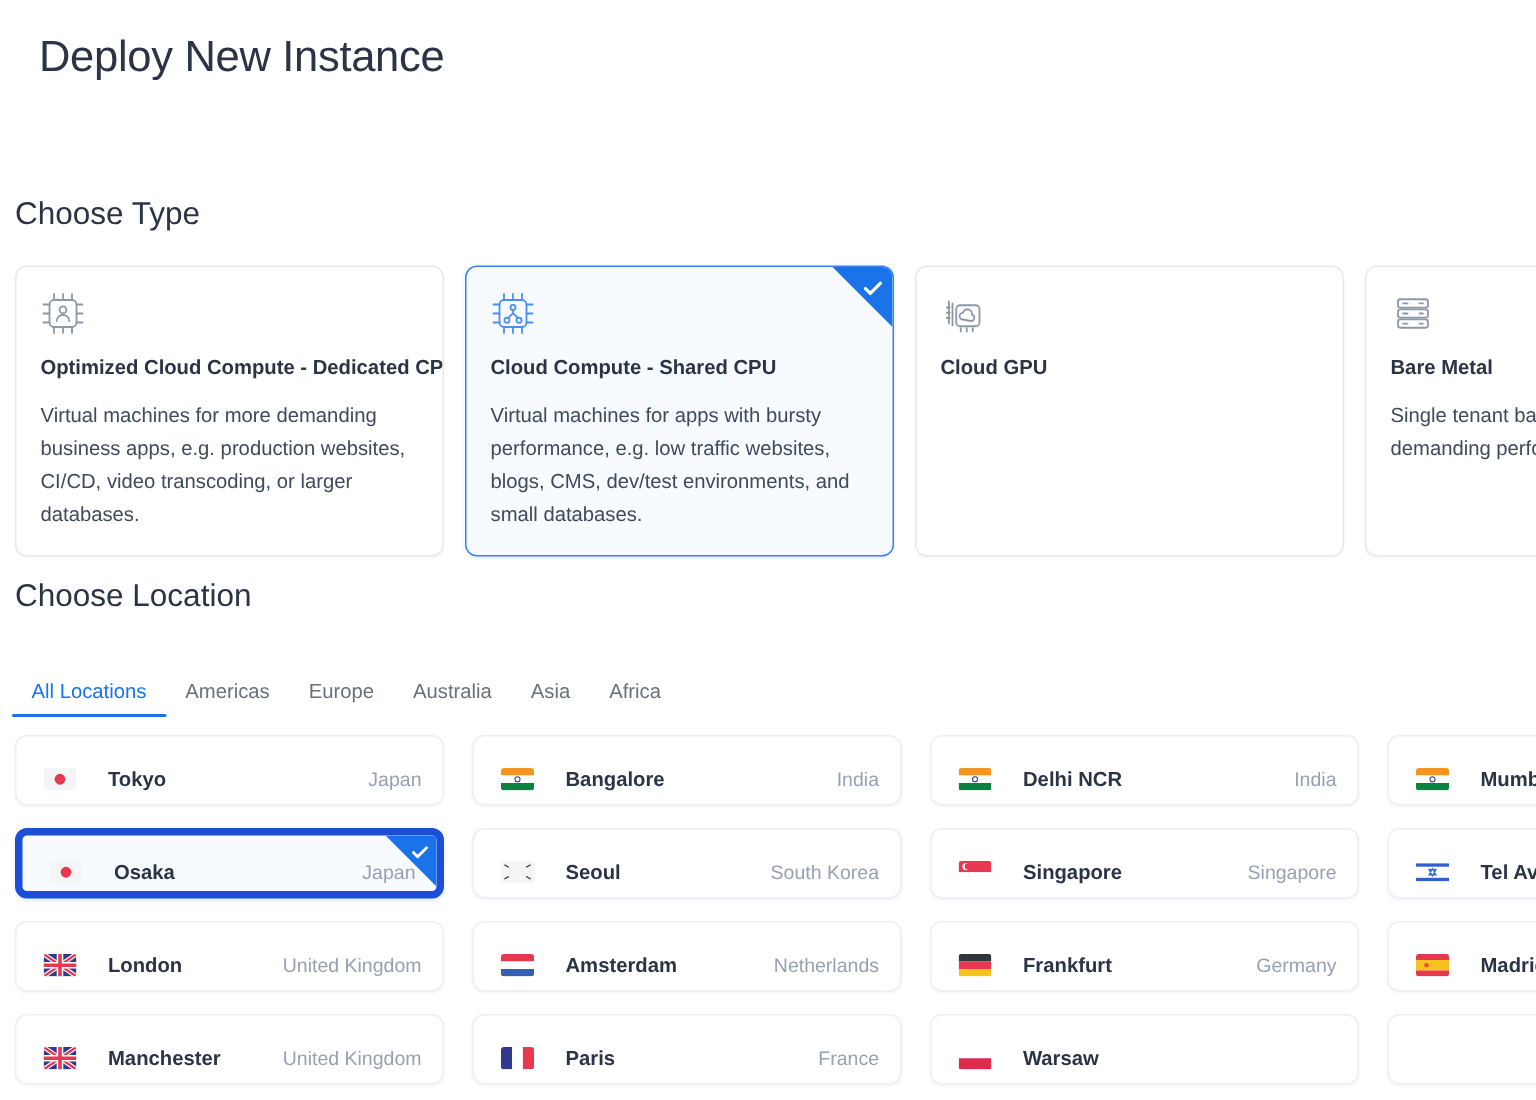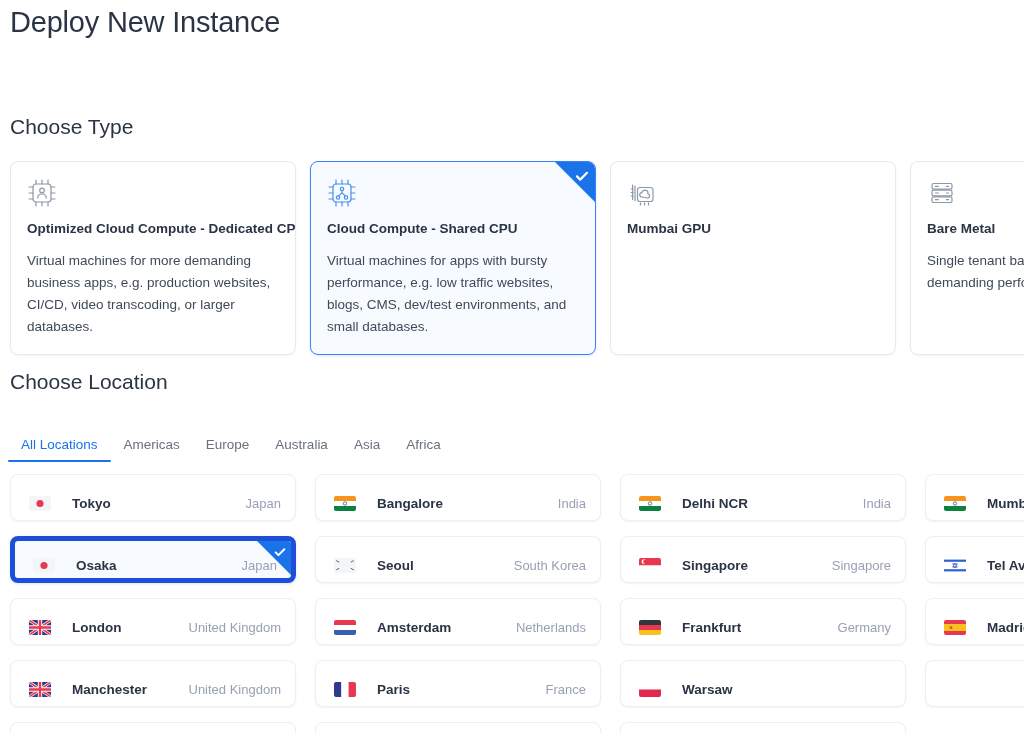--- a/index.html
+++ b/index.html
@@ -13,21 +13,21 @@
   }
 
   .page { position: relative; width: 1024px; height: 733px; padding: 0 10px; }
 
   
   .page-title {
     font-size: 29px;
     font-weight: 400;
     color: #2b3445;
     letter-spacing: -0.2px;
-    margin: 0;
+    margin: 16px;
     padding: 4px 0 0 0;
     line-height: 36px;
   }
   .section-title {
     font-size: 21px;
     font-weight: 400;
     color: #2b3445;
     margin: 0;
     line-height: 24px;
   }
@@ -238,21 +238,21 @@
     </div>
       </div>
       <div class="type-card">
         <span class="type-icon"><svg viewBox="0 0 30 30" fill="none" stroke="#8d98a8" stroke-width="1.2" stroke-linecap="round" stroke-linejoin="round">
       <rect x="10.5" y="9.5" width="15.5" height="14" rx="2.5"></rect>
       <path d="M8 8.2v14.6M5.6 7v14.6"></path>
       <path d="M4.2 11h2M4.2 14.5h2M4.2 18h2"></path>
       <path d="M13.5 24.8v2.2M17.5 24.8v2.2M21.5 24.8v2.2"></path>
       <path d="M15 19c-1.3 0-2.3-1-2.3-2.2s1-2.2 2.3-2.2c.3-1.4 1.5-2.4 3-2.4 1.7 0 3 1.3 3 3 0 .2 0 .4-.1.6 1 .2 1.7 1 1.7 2 0 1.2-1 2.2-2.3 2.2z"></path>
           </svg></span>
-     <div class="type-name">Mumbai GPU</div>
+     <div class="type-name">Cloud GPU</div>
      </div>
       <div class="type-card">
         <span class="type-icon"><svg viewBox="0 0 30 30" fill="none" stroke="#8d98a8" stroke-width="1.2" stroke-linecap="round" stroke-linejoin="round">
     <rect x="5" y="5.5" width="20" height="5.6" rx="1.6"></rect>
     <rect x="5" y="12.2" width="20" height="5.6" rx="1.6"></rect>
     <rect x="5" y="18.9" width="20" height="5.6" rx="1.6"></rect>
     <path d="M8.4 8.3h3M8.4 15h3M8.4 21.7h3"></path>
     <path d="M19.4 8.3h2.2M19.4 15h2.2M19.4 21.7h2.2"></path>
           </svg></span>
      <div class="type-name">Bare Metal</div>

